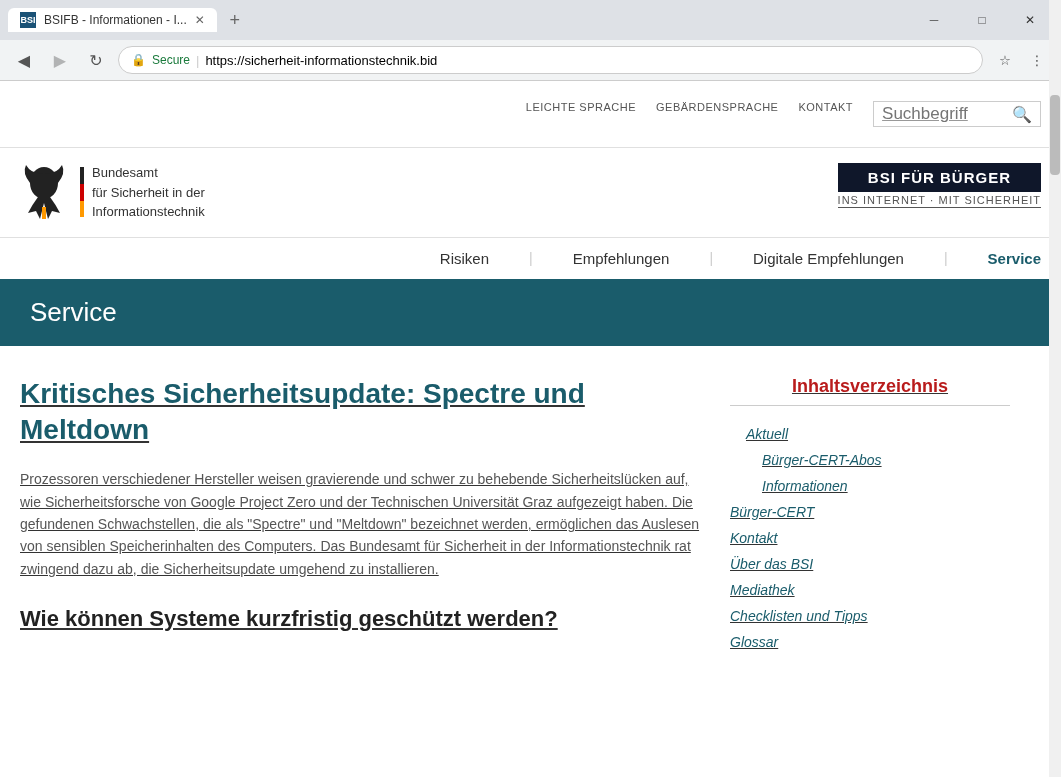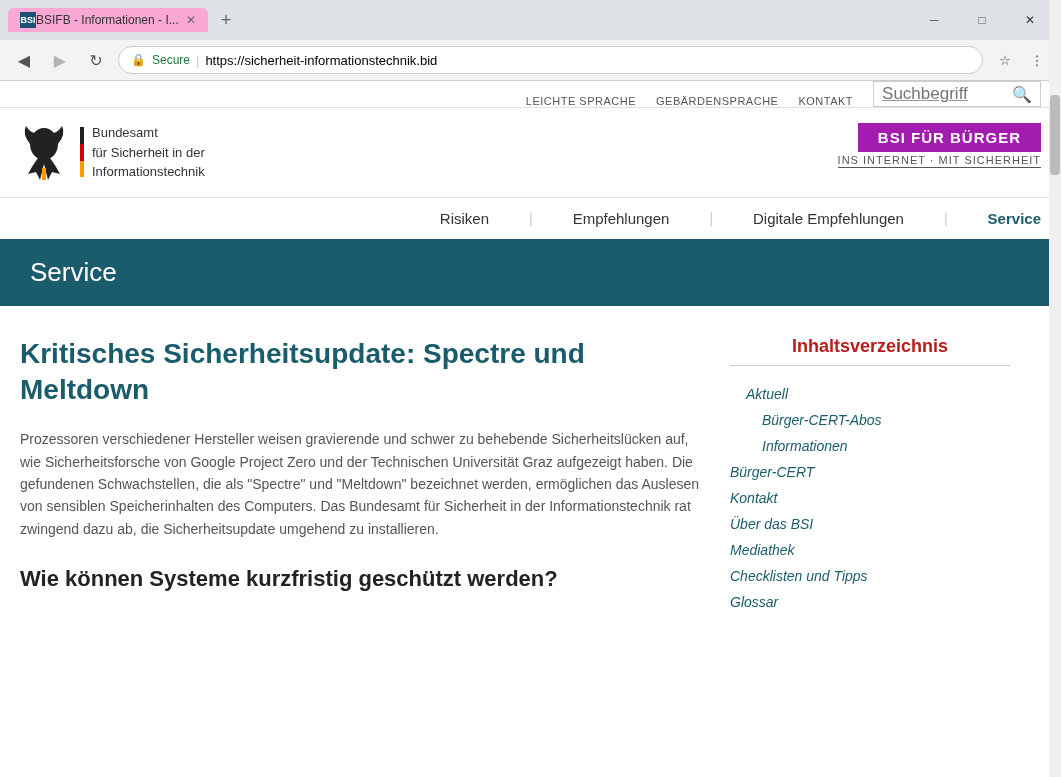--- a/index.html
+++ b/index.html
@@ -2,70 +2,70 @@
 <html><head>
   <meta charset="utf-8">
   <style>
     * { margin: 0; padding: 0; box-sizing: border-box; }
     body { font-family: Arial, sans-serif; font-size: 14px; background: #fff; color: #333; width: 1061px; }
 
     
     .browser-chrome { background: #f1f3f4; border-bottom: 1px solid #ccc; }
     .title-bar { display: flex; align-items: center; padding: 6px 8px; background: #dee1e6; gap: 8px; }
     .title-bar-favicon { width: 16px; height: 16px; background: #1a5276; display: flex; align-items: center; justify-content: center; font-size: 9px; color: #fff; font-weight: bold; }
-    .tab-active { background: #f9a8d4; padding: 4px 12px; border-radius: 6px 6px 0 0; font-size: 12px; color: #333; display: flex; align-items: center; min-width: 200px; }
+    .tab-active { background: #ffffff; padding: 4px 12px; border-radius: 6px 6px 0 0; font-size: 12px; color: #333; display: flex; align-items: center; gap: 8px; min-width: 200px; }
     .tab-close { font-size: 12px; color: #666; cursor: pointer; margin-left: auto; }
     .browser-controls { display: flex; align-items: center; padding: 6px 10px; gap: 8px; background: #f1f3f4; }
     .nav-btn { width: 28px; height: 28px; border-radius: 50%; background: transparent; border: none; cursor: pointer; display: flex; align-items: center; justify-content: center; font-size: 16px; color: #555; }
     .address-bar { flex: 1; height: 28px; border: 1px solid #ccc; border-radius: 14px; padding: 0 12px; font-size: 13px; display: flex; align-items: center; gap: 6px; background: #fff; }
     .lock-icon { color: #1a7a3c; font-size: 12px; }
     .secure-text { color: #1a7a3c; font-size: 12px; }
     .url-separator { color: #ccc; }
     .url-text { color: #000000; font-size: 13px; flex: 1; }
     .browser-actions { display: flex; gap: 4px; align-items: center; }
     .browser-action-btn { width: 28px; height: 28px; display: flex; align-items: center; justify-content: center; border: none; background: transparent; cursor: pointer; color: #555; }
     .window-controls { display: flex; gap: 2px; }
     .win-btn { width: 46px; height: 28px; display: flex; align-items: center; justify-content: center; font-size: 12px; color: #555; border: none; background: transparent; cursor: pointer; }
 
     
     .website { background: #fff; }
 
     
-    .top-bar { background: #fff; border-bottom: 1px solid #e0e0e0; padding: 0 20px; display: flex; justify-content: flex-end; align-items: flex-end; gap: 20px; }
+    .top-bar { background: #fff; border-bottom: 1px solid #e0e0e0; padding: 20px 20px; display: flex; justify-content: flex-end; align-items: flex-start; gap: 20px; }
     .top-bar-link { font-size: 11px; color: #555; text-decoration: none; letter-spacing: 0.5px; text-transform: uppercase; cursor: pointer; }
     .search-box { display: flex; align-items: center; border: 1px solid #ccc; padding: 2px 8px; }
     .search-input { border: none; outline: none; font-size: 17px; width: 130px; color: #999; text-decoration: underline; }
     .search-btn { background: none; border: none; cursor: pointer; font-size: 16px; color: #333; }
 
     
     .header { padding: 15px 20px; display: flex; justify-content: space-between; align-items: flex-start; }
-    .logo-area { display: flex; align-items: flex-end; gap: 12px; }
+    .logo-area { display: flex; align-items: flex-start; gap: 12px; }
     .logo-text { font-size: 13px; line-height: 1.5; color: #333; }
     .flag-bar { width: 4px; height: 50px; display: flex; flex-direction: column; margin-right: 4px; }
     .flag-black { flex: 1; background: #222; }
     .flag-red { flex: 1; background: #c00; }
     .flag-gold { flex: 1; background: #f90; }
 
     .bsi-buerger-box { text-align: right; }
-    .bsi-buerger-btn { background: #a21caf; color: #fff; padding: 6px 20px; font-size: 15px; font-weight: bold; letter-spacing: 1px; display: inline-block; text-transform: uppercase; }
+    .bsi-buerger-btn { background: #0f172a; color: #fff; padding: 6px 30px; font-size: 15px; font-weight: bold; letter-spacing: 1px; display: inline-block; text-transform: uppercase; }
     .bsi-sub { font-size: 11px; color: #555; text-transform: uppercase; letter-spacing: 1px; margin-top: 2px; text-align: right; }
     .bsi-sub-line { border-bottom: 1px solid #555; margin-top: 1px; }
 
     
     .nav-bar { border-top: 1px solid #e0e0e0; padding: 12px 20px; display: flex; justify-content: flex-end; align-items: center; gap: 40px; }
     .nav-item { font-size: 15px; color: #333; cursor: pointer; text-decoration: none; }
     .nav-item.active { font-weight: bold; color: #1a5c6b; }
     .nav-separator { color: #ccc; }
 
     
     .page-banner { background: #1a5c6b; padding: 18px 30px; }
     .page-banner-title { color: #fff; font-size: 26px; font-weight: normal; }
 
     
-    .main-content { display: flex; padding: 30px 20px; gap: 30px; }
+    .main-content { display: flex; padding: 30px 20px; gap: 30px; text-decoration: underline; }
     .content-area { flex: 1; max-width: 680px; }
     .article-title { font-size: 28px; color: #1a5c6b; font-weight: bold; line-height: 1.3; margin-bottom: 20px; }
     .article-body { font-size: 14px; line-height: 1.6; color: #555; margin-bottom: 25px; }
     .article-subtitle { font-size: 22px; color: #222; font-weight: bold; line-height: 1.3; margin-bottom: 10px; }
 
     
     .sidebar { width: 280px; flex-shrink: 0; }
     .toc-title { font-size: 18px; color: #b91c1c; font-weight: bold; margin-bottom: 15px; border-bottom: 1px solid #ccc; padding-bottom: 8px; text-align: center; }
     .toc-item { padding: 5px 0; font-size: 14px; cursor: pointer; }
     .toc-item a { color: #1a5c6b; text-decoration: none; font-style: italic; }

